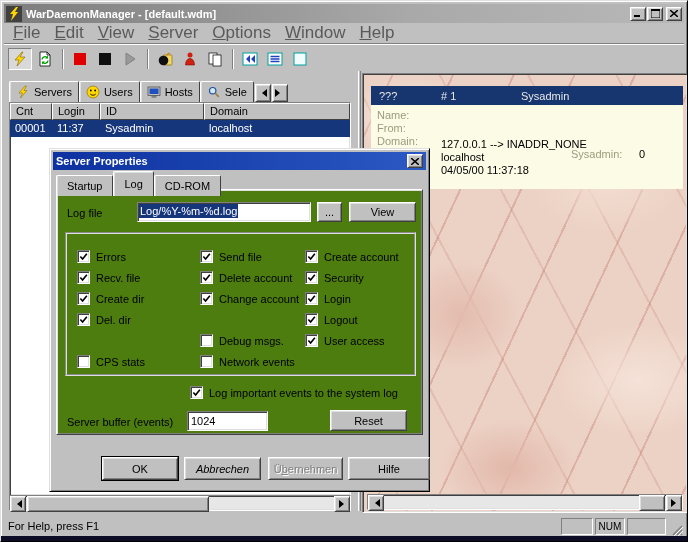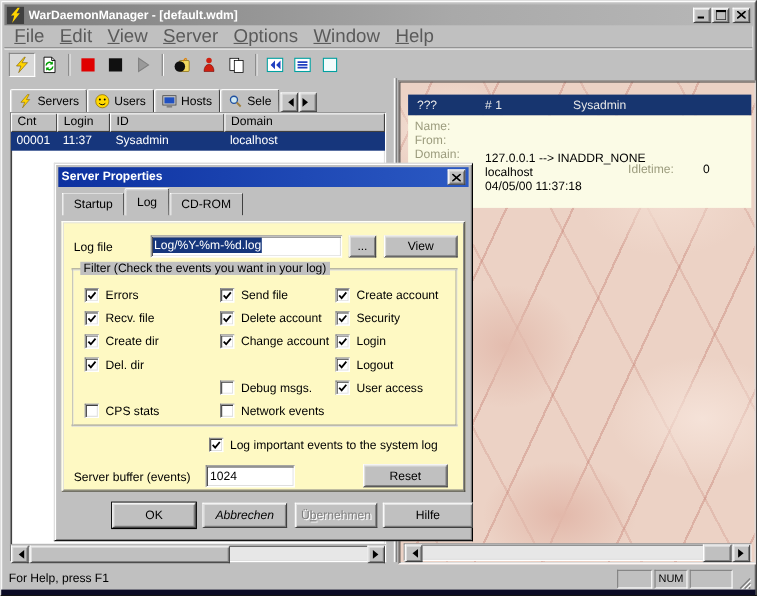--- a/index.html
+++ b/index.html
@@ -91,23 +91,23 @@
   .bottom-strip{position:absolute;left:0;right:0;bottom:0;height:5px;background:#0c0c26;}
   
   .dialog{position:absolute;left:48px;top:147px;width:381px;height:344px;background:#c0c0c0;
           border:1px solid;border-color:#dfdfdf #000 #000 #dfdfdf;
           box-shadow:inset 1px 1px 0 #fff,inset -1px -1px 0 #808080;z-index:10;}
   .dlg-title{position:absolute;left:3px;top:3px;right:3px;height:18px;
              background:linear-gradient(90deg,var(--tblue),var(--tblue2));
              display:flex;align-items:center;padding:0 3px;}
   .dlg-title .ttl{color:#fff;font-weight:bold;font-size:11px;flex:1;}
   .dlg-tabs{position:absolute;left:6px;top:25px;height:22px;display:flex;align-items:flex-end;z-index:2;}
-  .dlg-page{position:absolute;left:6px;top:52px;width:367px;height:246px;
+  .dlg-page{position:absolute;left:6px;top:40px;width:367px;height:246px;
             border:1px solid;border-color:#fff #404040 #404040 #fff;
-            box-shadow:inset 1px 1px 0 #dfdfdf,inset -1px -1px 0 #808080;background:#fef9c3;}
+            box-shadow:inset 1px 1px 0 #dfdfdf,inset -1px -1px 0 #808080;background:#4d7c0f;}
   .lbl{font-size:11px;color:#000;}
   .btn{font-size:11px;color:#000;display:flex;align-items:center;justify-content:center;
        background:#c0c0c0;border:1px solid;border-color:#fff #404040 #404040 #fff;
        box-shadow:inset 1px 1px 0 #dfdfdf,inset -1px -1px 0 #808080;}
   .btn.default{box-shadow:0 0 0 1px #000,inset 1px 1px 0 #dfdfdf,inset -1px -1px 0 #808080;}
   .btn.disabled{color:#808080;text-shadow:1px 1px 0 #fff;}
   .logfile-input{position:absolute;left:80px;top:12px;width:174px;height:20px;font-size:11px;
                  padding:2px 1px;overflow:hidden;white-space:nowrap;}
   .logfile-input .seltext{background:var(--sel);color:#fff;padding:1px 1px;}
   .groupbox{position:absolute;left:8px;top:42px;width:351px;height:144px;border:2px groove #dfdfdf;}
@@ -329,21 +329,21 @@
             <span class="si-lbl">From:</span>
             <span class="si-val">127.0.0.1 --&gt; INADDR_NONE</span>
           </div>
           <div class="si-row">
             <span class="si-lbl">Domain:</span>
             <span class="si-val">localhost</span>
           </div>
           <div class="si-row">
             <span class="si-lbl"></span>
             <span class="si-val">04/05/00 11:37:18</span>
-            <span class="si-lbl2">Idletime:</span>
+            <span class="si-lbl2">Sysadmin:</span>
             <span class="si-val2">0</span>
           </div>
         </div>
       <div class="hscroll sunken" style="left:4px;right:4px;bottom:2px;">
         <span class="sb-arrow raised" style="left:0;">
             <span class="sb-tri-l"></span>
           </span>
         <span class="sb-thumb raised" style="right:17px;width:26px;"></span>
         <span class="sb-arrow raised" style="right:0;">
             <span class="sb-tri-r"></span>
@@ -374,21 +374,20 @@
       </div>
     <div class="dlg-page">
       <span class="lbl abs" style="left:10px;top:17px;">Log file</span>
       <div class="logfile-input field">
         <span class="seltext">Log/%Y-%m-%d.log</span>
       </div>
       <div class="btn abs" style="left:260px;top:12px;width:25px;height:20px;">...</div>
       <div class="btn abs" style="left:292px;top:12px;width:67px;height:20px;">View</div>
 
       <div class="groupbox">
-        <span class="legend">Filter (Check the events you want in your log)</span>
         <div class="fgrid" id="filterGrid">
             <div class="cbrow">
               <span class="cb checked">
                 <svg viewBox="0 0 10 10">
                   <path d="M1.5 5l2.5 2.7L8.7 2" fill="none" stroke="#000" stroke-width="1.8"></path>
                 </svg>
               </span>
               <span>Errors</span>
             </div>
             <div class="cbrow">

